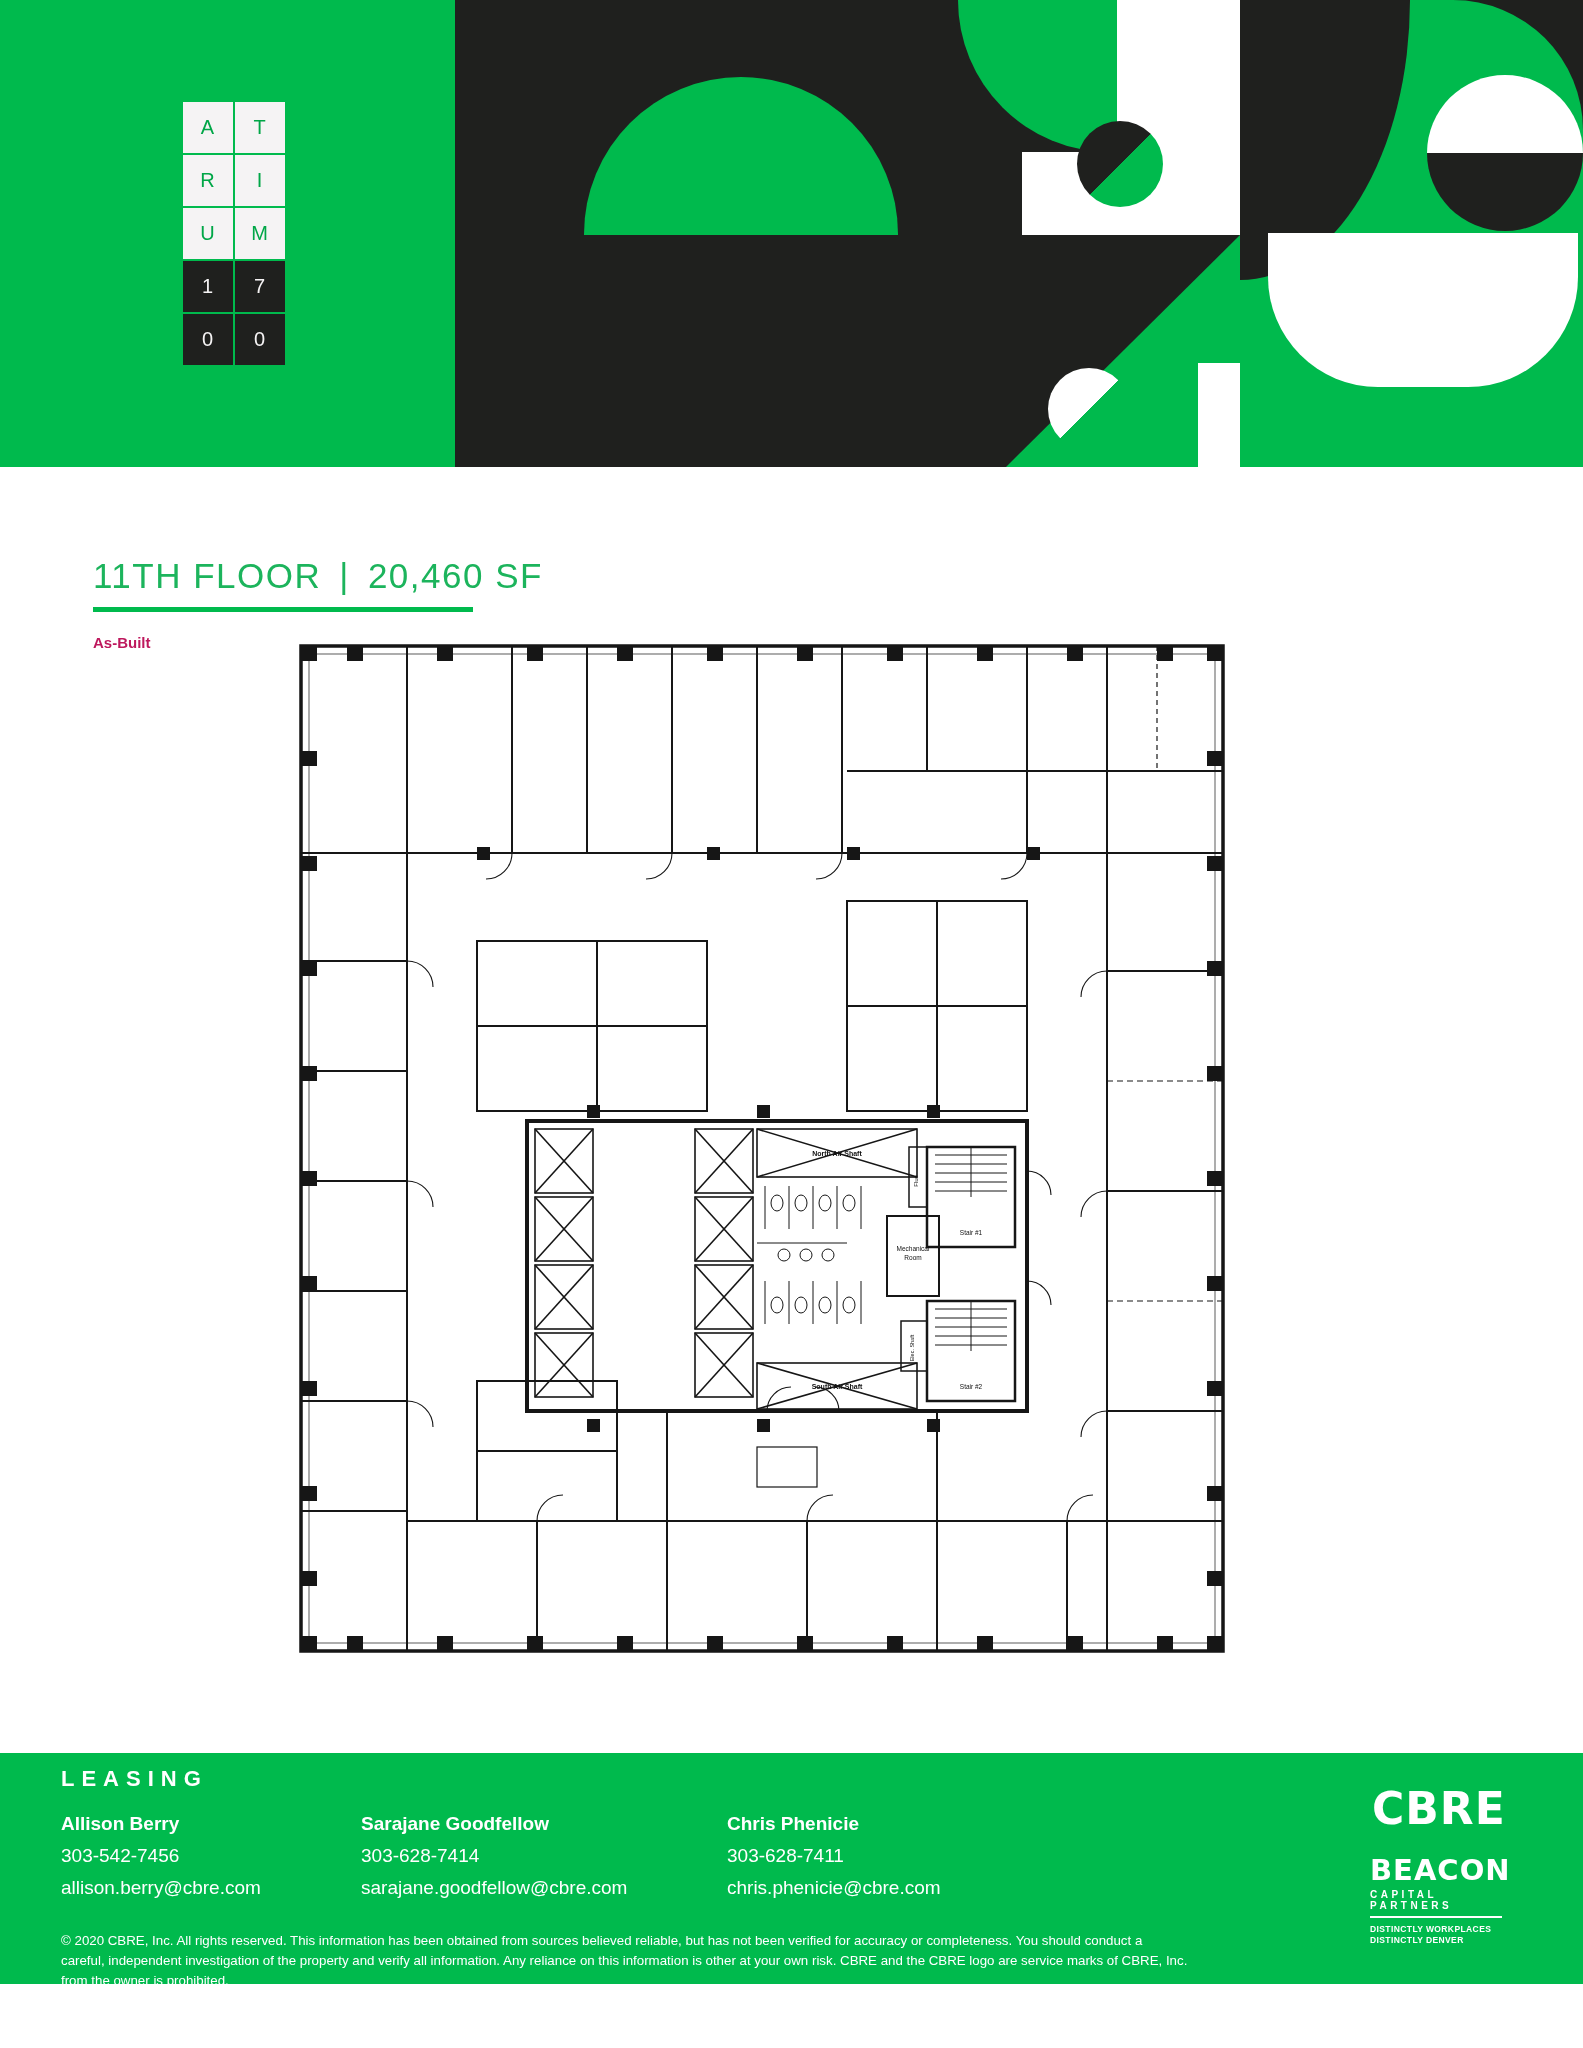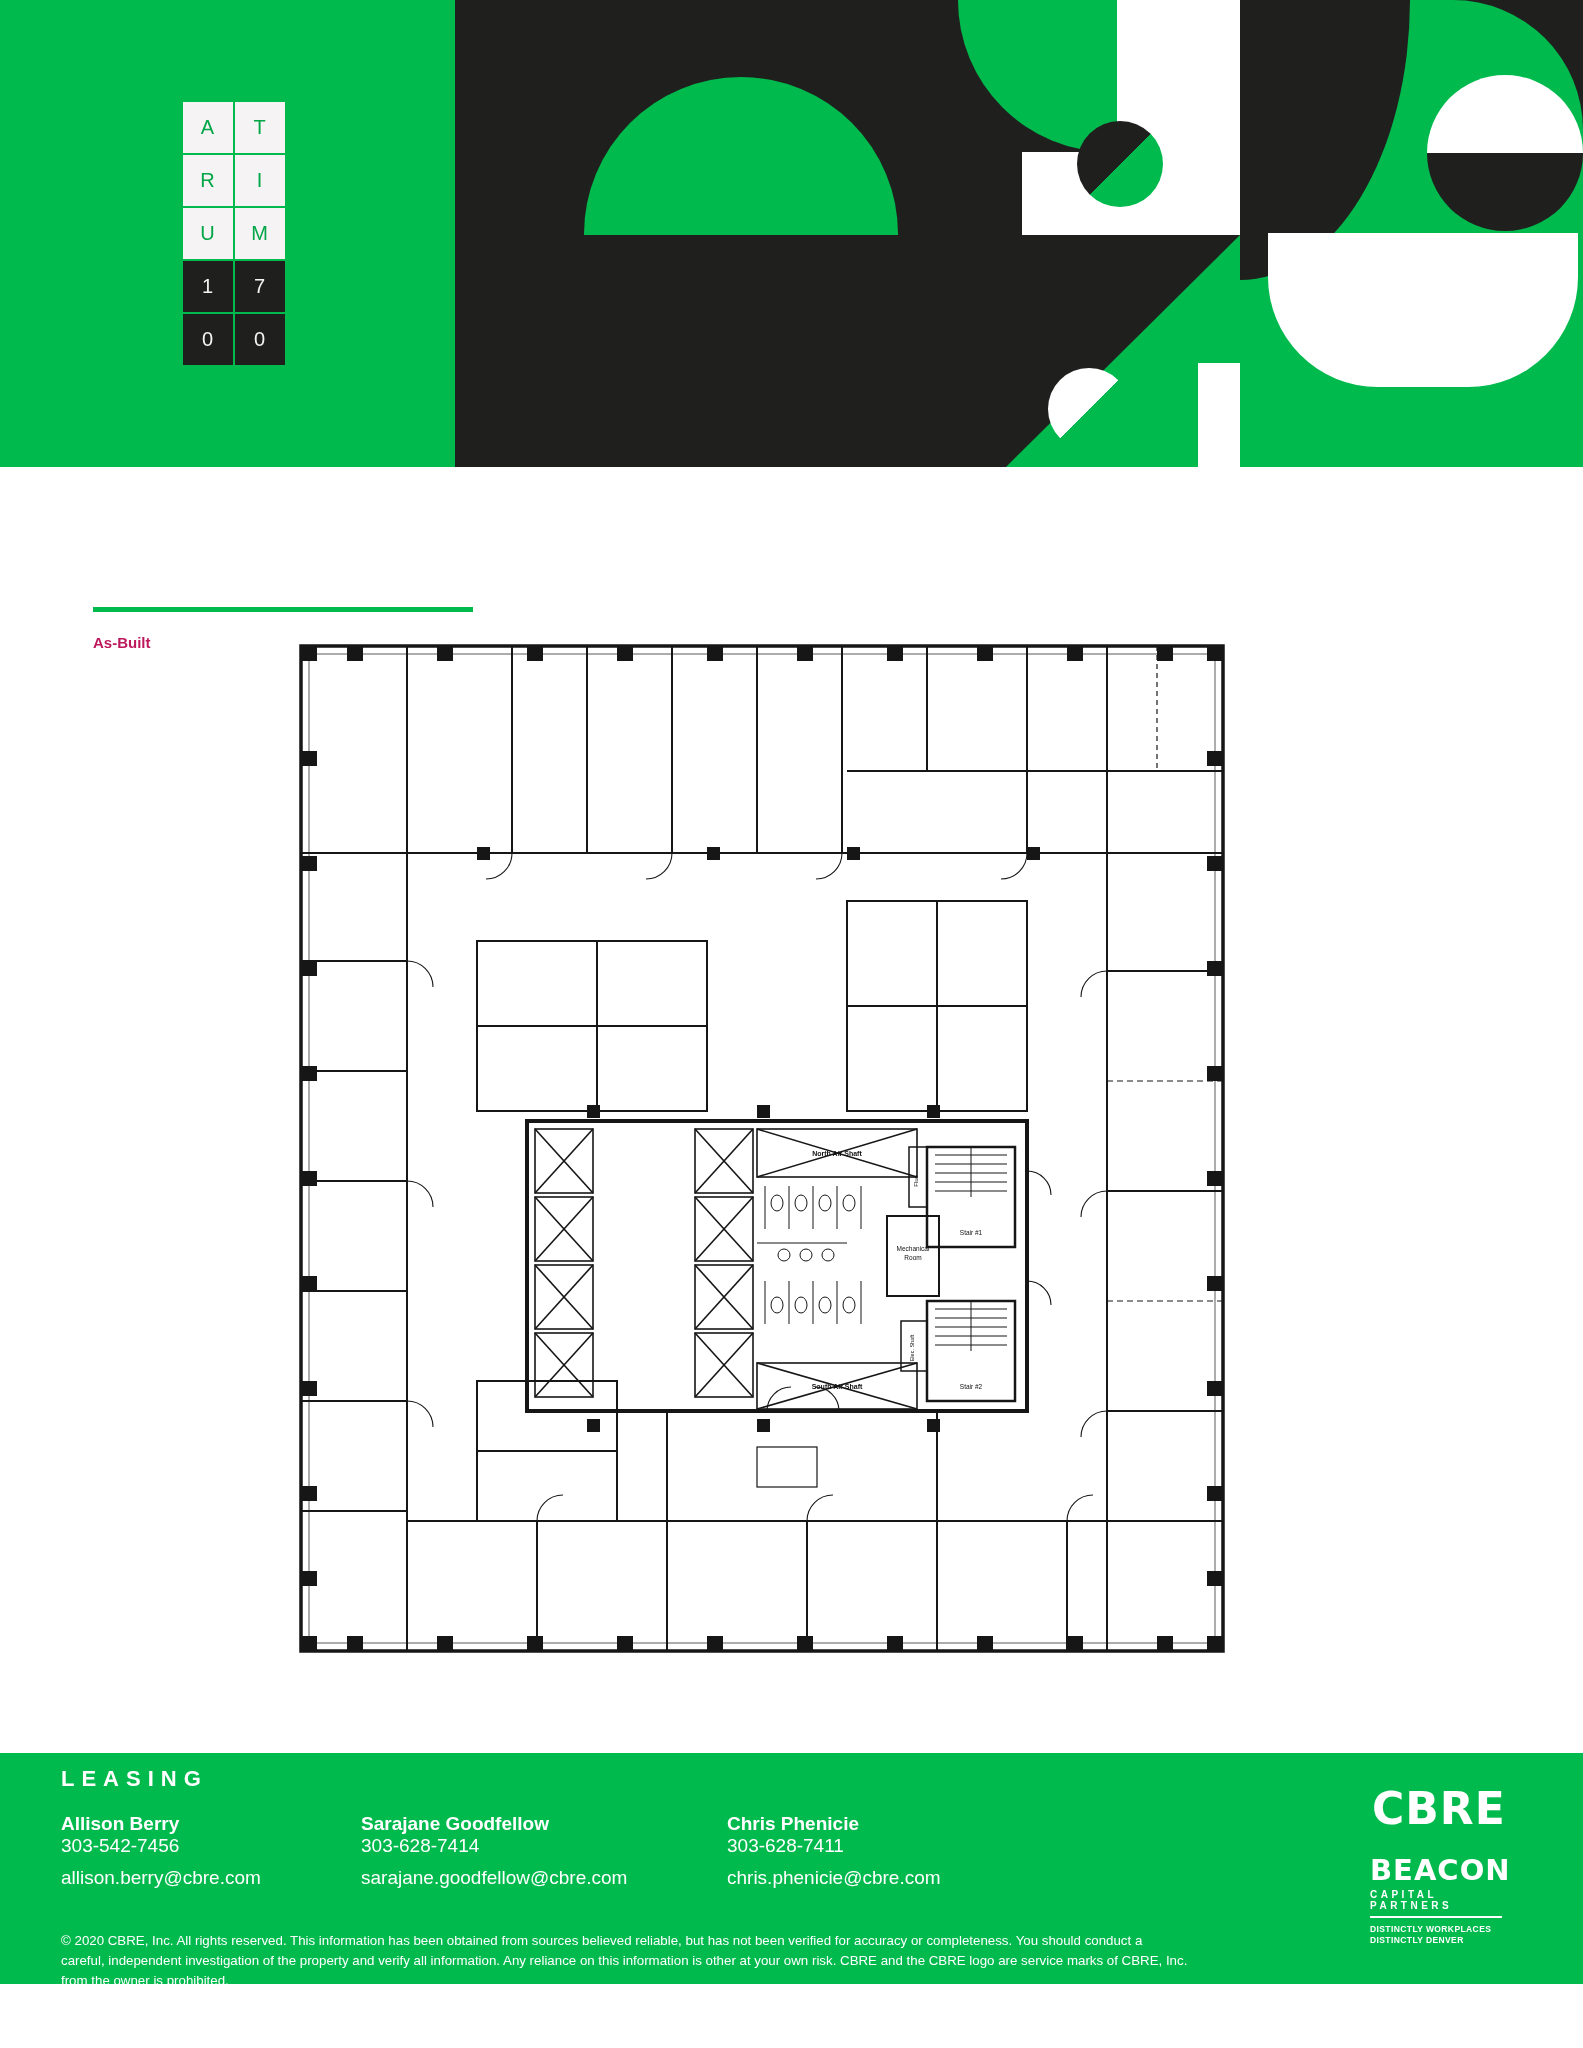--- a/index.html
+++ b/index.html
@@ -39,21 +39,21 @@
   .title-rule{position:absolute;left:93px;top:607px;width:380px;height:5px;background:#00BA4D;}
   .asbuilt{position:absolute;left:93px;top:634px;color:#be185d;font-size:15px;font-weight:700;}
   
   .plan{position:absolute;left:287px;top:641px;width:952px;height:1016px;}
   .plan svg{display:block;width:100%;height:100%;}
   .plan text{font-family:"Liberation Sans",sans-serif;fill:#111;}
   
   .footer{position:absolute;left:0;top:1753px;width:1583px;height:231px;background:#00BA4D;color:#ffffff;}
   .leasing{position:absolute;left:61px;top:13px;font-size:22px;font-weight:700;letter-spacing:7px;}
   .contact{position:absolute;top:60px;width:290px;}
-  .contact .nm{font-size:19px;font-weight:700;}
+  .contact .nm{font-size:19px;font-weight:700;margin-bottom:10px;}
   .contact .ph{font-size:19px;margin-bottom:10px;}
   .contact .em{font-size:19px;}
   .c1{left:61px;} .c2{left:361px;} .c3{left:727px;}
   .cbre-logo{position:absolute;left:1372px;top:30px;font-size:44px;font-weight:800;letter-spacing:1px;
              font-family:"DejaVu Sans",sans-serif;}
   .beacon{position:absolute;left:1370px;top:100px;width:132px;text-align:left;}
   .beacon .b1{font-size:29px;font-weight:800;letter-spacing:1px;font-family:"DejaVu Sans",sans-serif;}
   .beacon .b2{font-size:10px;font-weight:600;letter-spacing:3.5px;margin-top:2px;}
   .beacon .rule{height:2px;background:#ffffff;margin:5px 0 6px 0;}
   .beacon .b3{font-size:8.5px;font-weight:700;letter-spacing:.4px;line-height:11px;}
@@ -88,20 +88,21 @@
       <div class="logo-cell">I</div>
       <div class="logo-cell">U</div>
       <div class="logo-cell">M</div>
       <div class="logo-cell dark">1</div>
       <div class="logo-cell dark">7</div>
       <div class="logo-cell dark">0</div>
       <div class="logo-cell dark">0</div>
     </div>
   </div>
 
+  <div class="title-row"><span>11TH FLOOR</span><span class="sep">|</span><span>20,460 SF</span></div>
   <div class="title-rule"></div>
   <div class="asbuilt">As-Built</div>
 
   <div class="plan">
   <svg viewBox="0 0 952 1016">
     <defs>
       <rect id="col" width="16" height="15" fill="#161616"></rect>
       <rect id="coli" width="13" height="13" fill="#161616"></rect>
     </defs>
 

